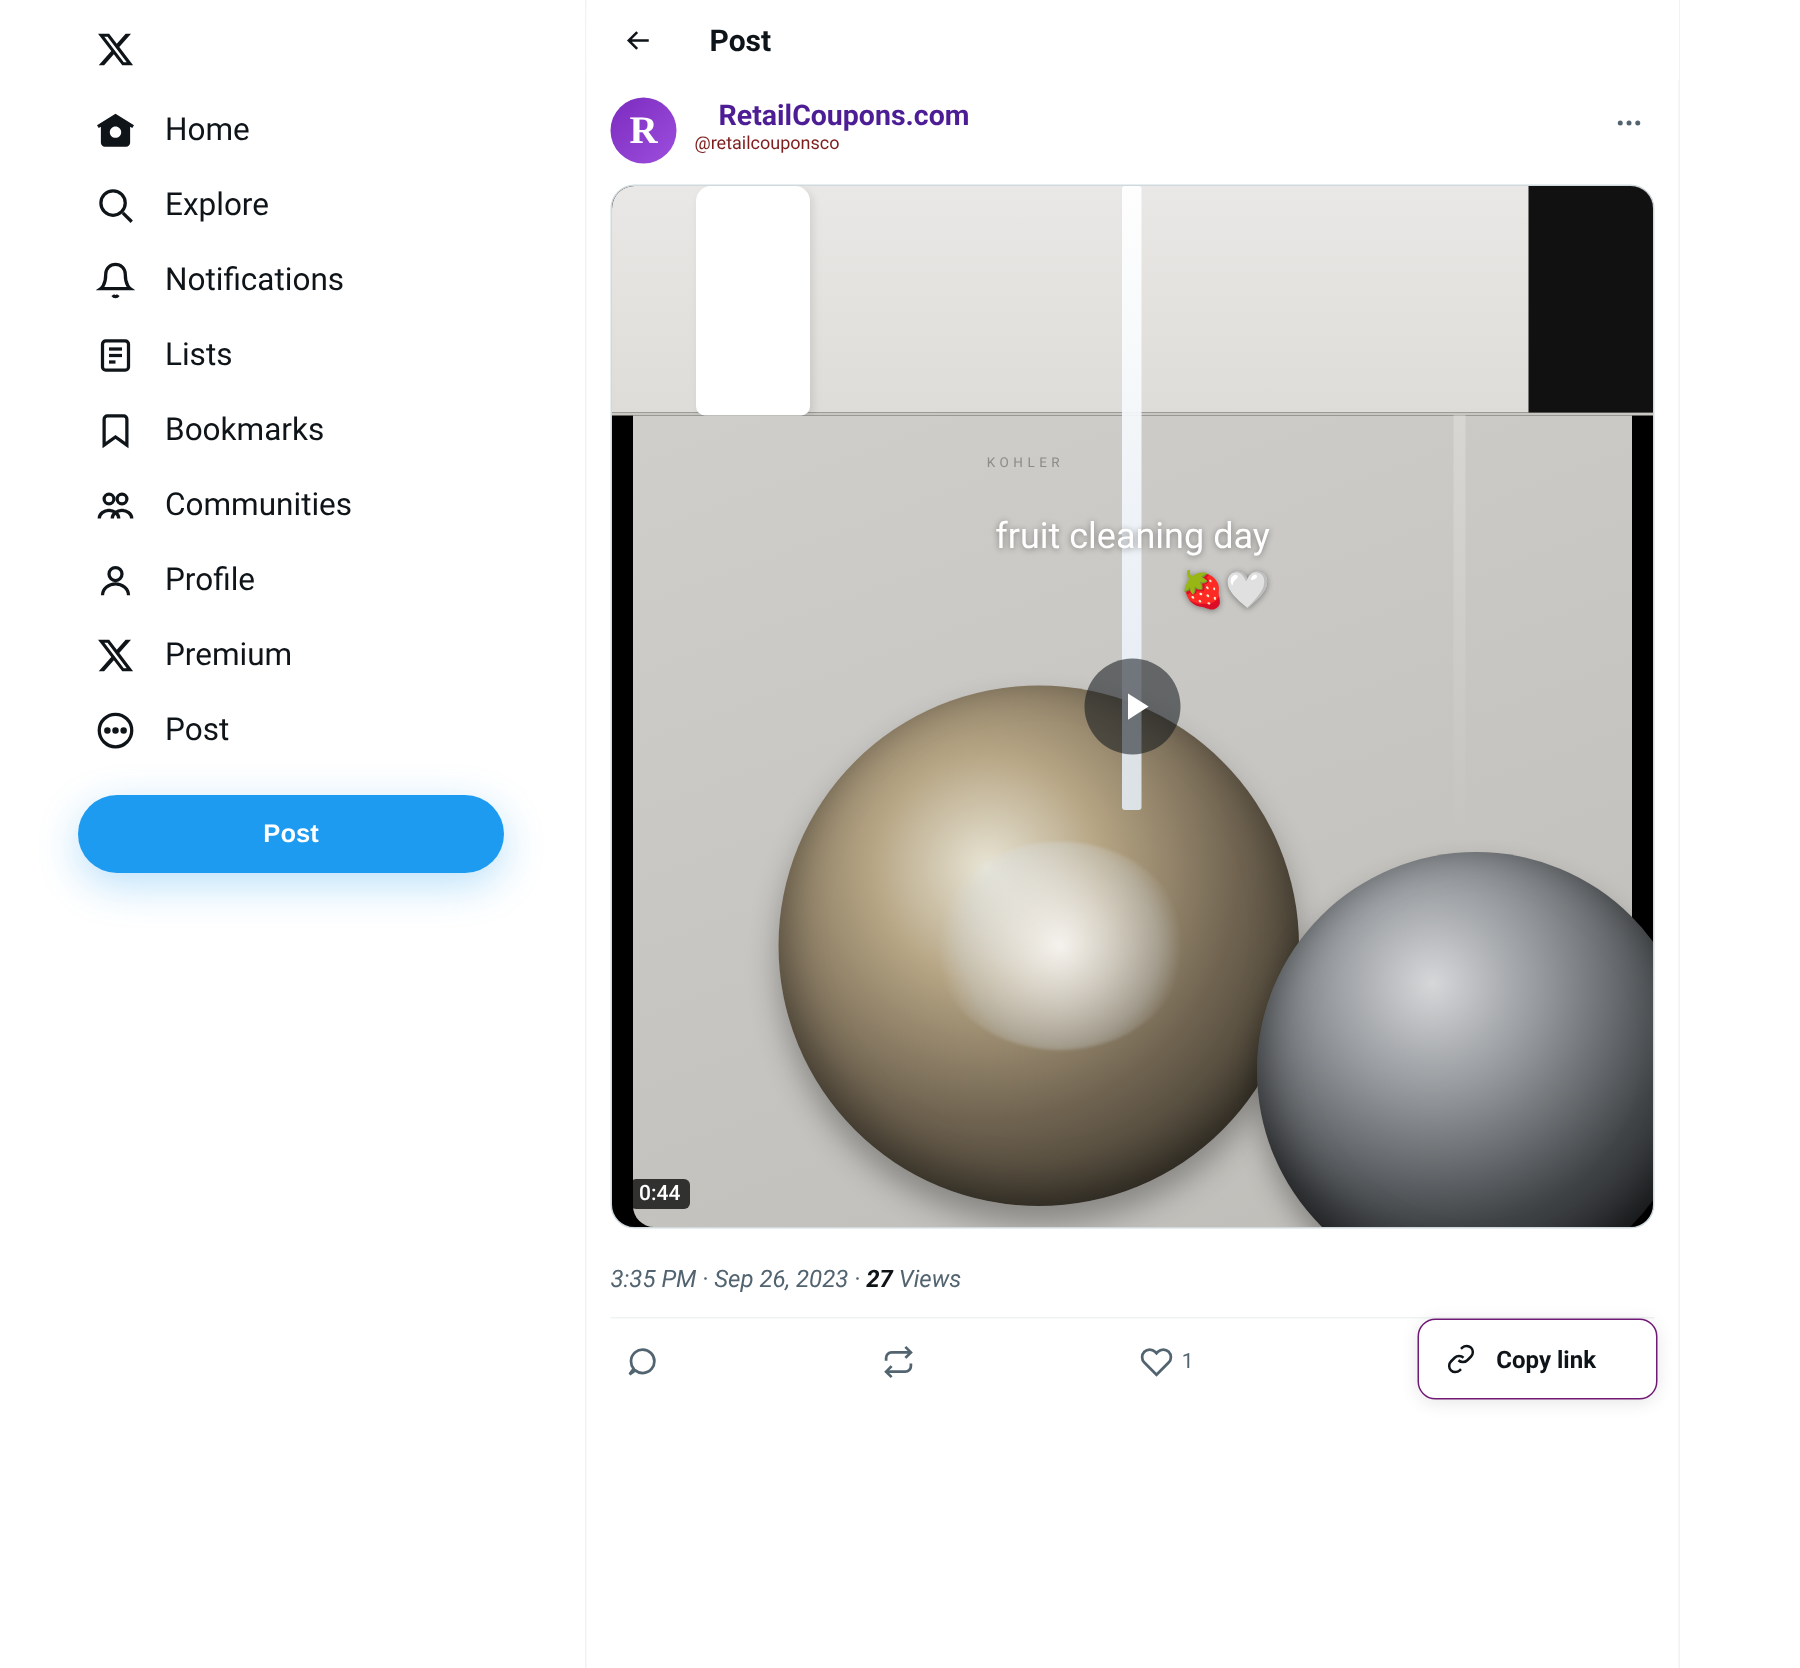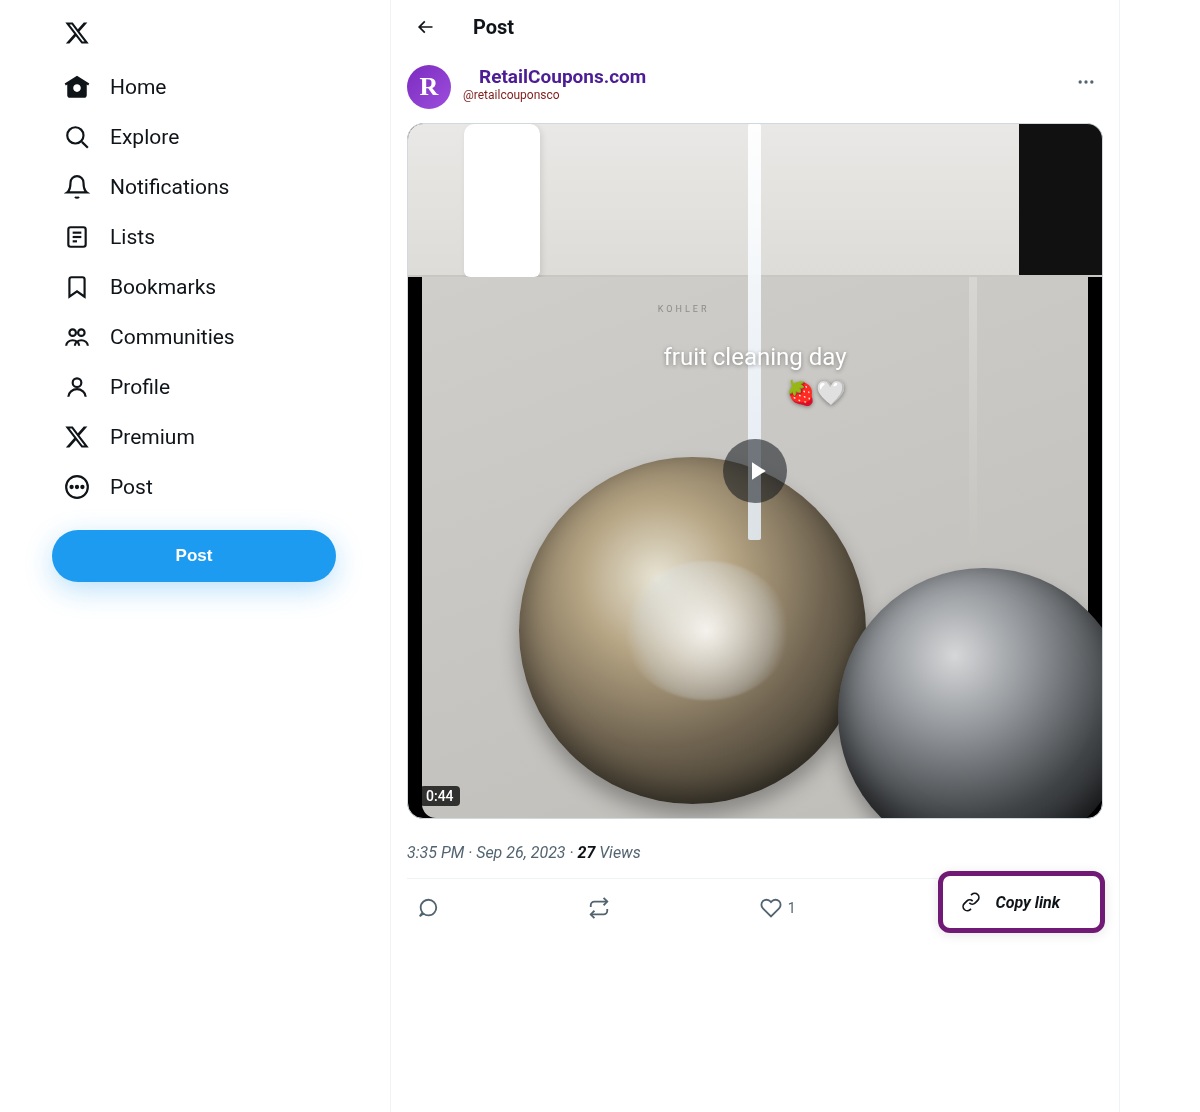--- a/index.html
+++ b/index.html
@@ -38,21 +38,21 @@
   .bowl2 { position:absolute; right:-4%; bottom:-6%; width:42%; aspect-ratio:1/1; border-radius:50%; background: radial-gradient(circle at 40% 30%, #d6d7d9 0%, #8e9296 30%, #424548 60%, #1c1e20 85%); box-shadow: inset 0 -10px 30px rgba(0,0,0,0.5), 0 10px 18px rgba(0,0,0,0.3); }
   .play-btn { position:absolute; left:50%; top:50%; transform:translate(-50%,-50%); width:64px; height:64px; border-radius:50%; background: rgba(15,20,25,0.55); display:flex; align-items:center; justify-content:center; cursor:pointer; }
   .play-btn svg { margin-left:4px; }
   .duration { position:absolute; left:12px; bottom:12px; background: rgba(0,0,0,0.75); color:#fff; font-size:14px; font-weight:500; padding:2px 6px; border-radius:4px; }
   .meta { margin-top: 24px; color:#536471; font-size:16px;font-style:italic; }
   .meta .views-count { color:#0f1419; font-weight:700; }
   .divider-line { margin-top:16px; border-top:1px solid #eff3f4; }
   .actions { display:flex; align-items:center; justify-content:space-between; padding: 12px 4px; color:#536471; }
   .action { display:flex; align-items:center; gap:6px; cursor:pointer; padding:6px; border-radius:9999px; }
   .action .count { font-size:14px; }
-  .copy-link-box { position:absolute; right:14px; bottom:4px; background:#fff; border:5px solid #701a75; border-radius:12px; box-shadow:0 2px 12px rgba(0,0,0,0.1); padding:16px 40px 16px 18px; display:flex; align-items:center; gap:14px; cursor:pointer;font-style:italic; }
+  .copy-link-box { position:absolute; right:14px; bottom:4px; background:#fff; border:1px solid #701a75; border-radius:12px; box-shadow:0 2px 12px rgba(0,0,0,0.1); padding:16px 40px 16px 18px; display:flex; align-items:center; gap:14px; cursor:pointer; }
   .copy-link-box .cl-label { font-size:16px; font-weight:700; color:#0f1419; }
   svg { display:block; }
 </style>
 </head>
 <body>
 
 <div class="app">
   <nav class="sidebar">
     <div class="logo">
       <svg viewBox="0 0 24 24" width="30" height="30" fill="#0f1419">

